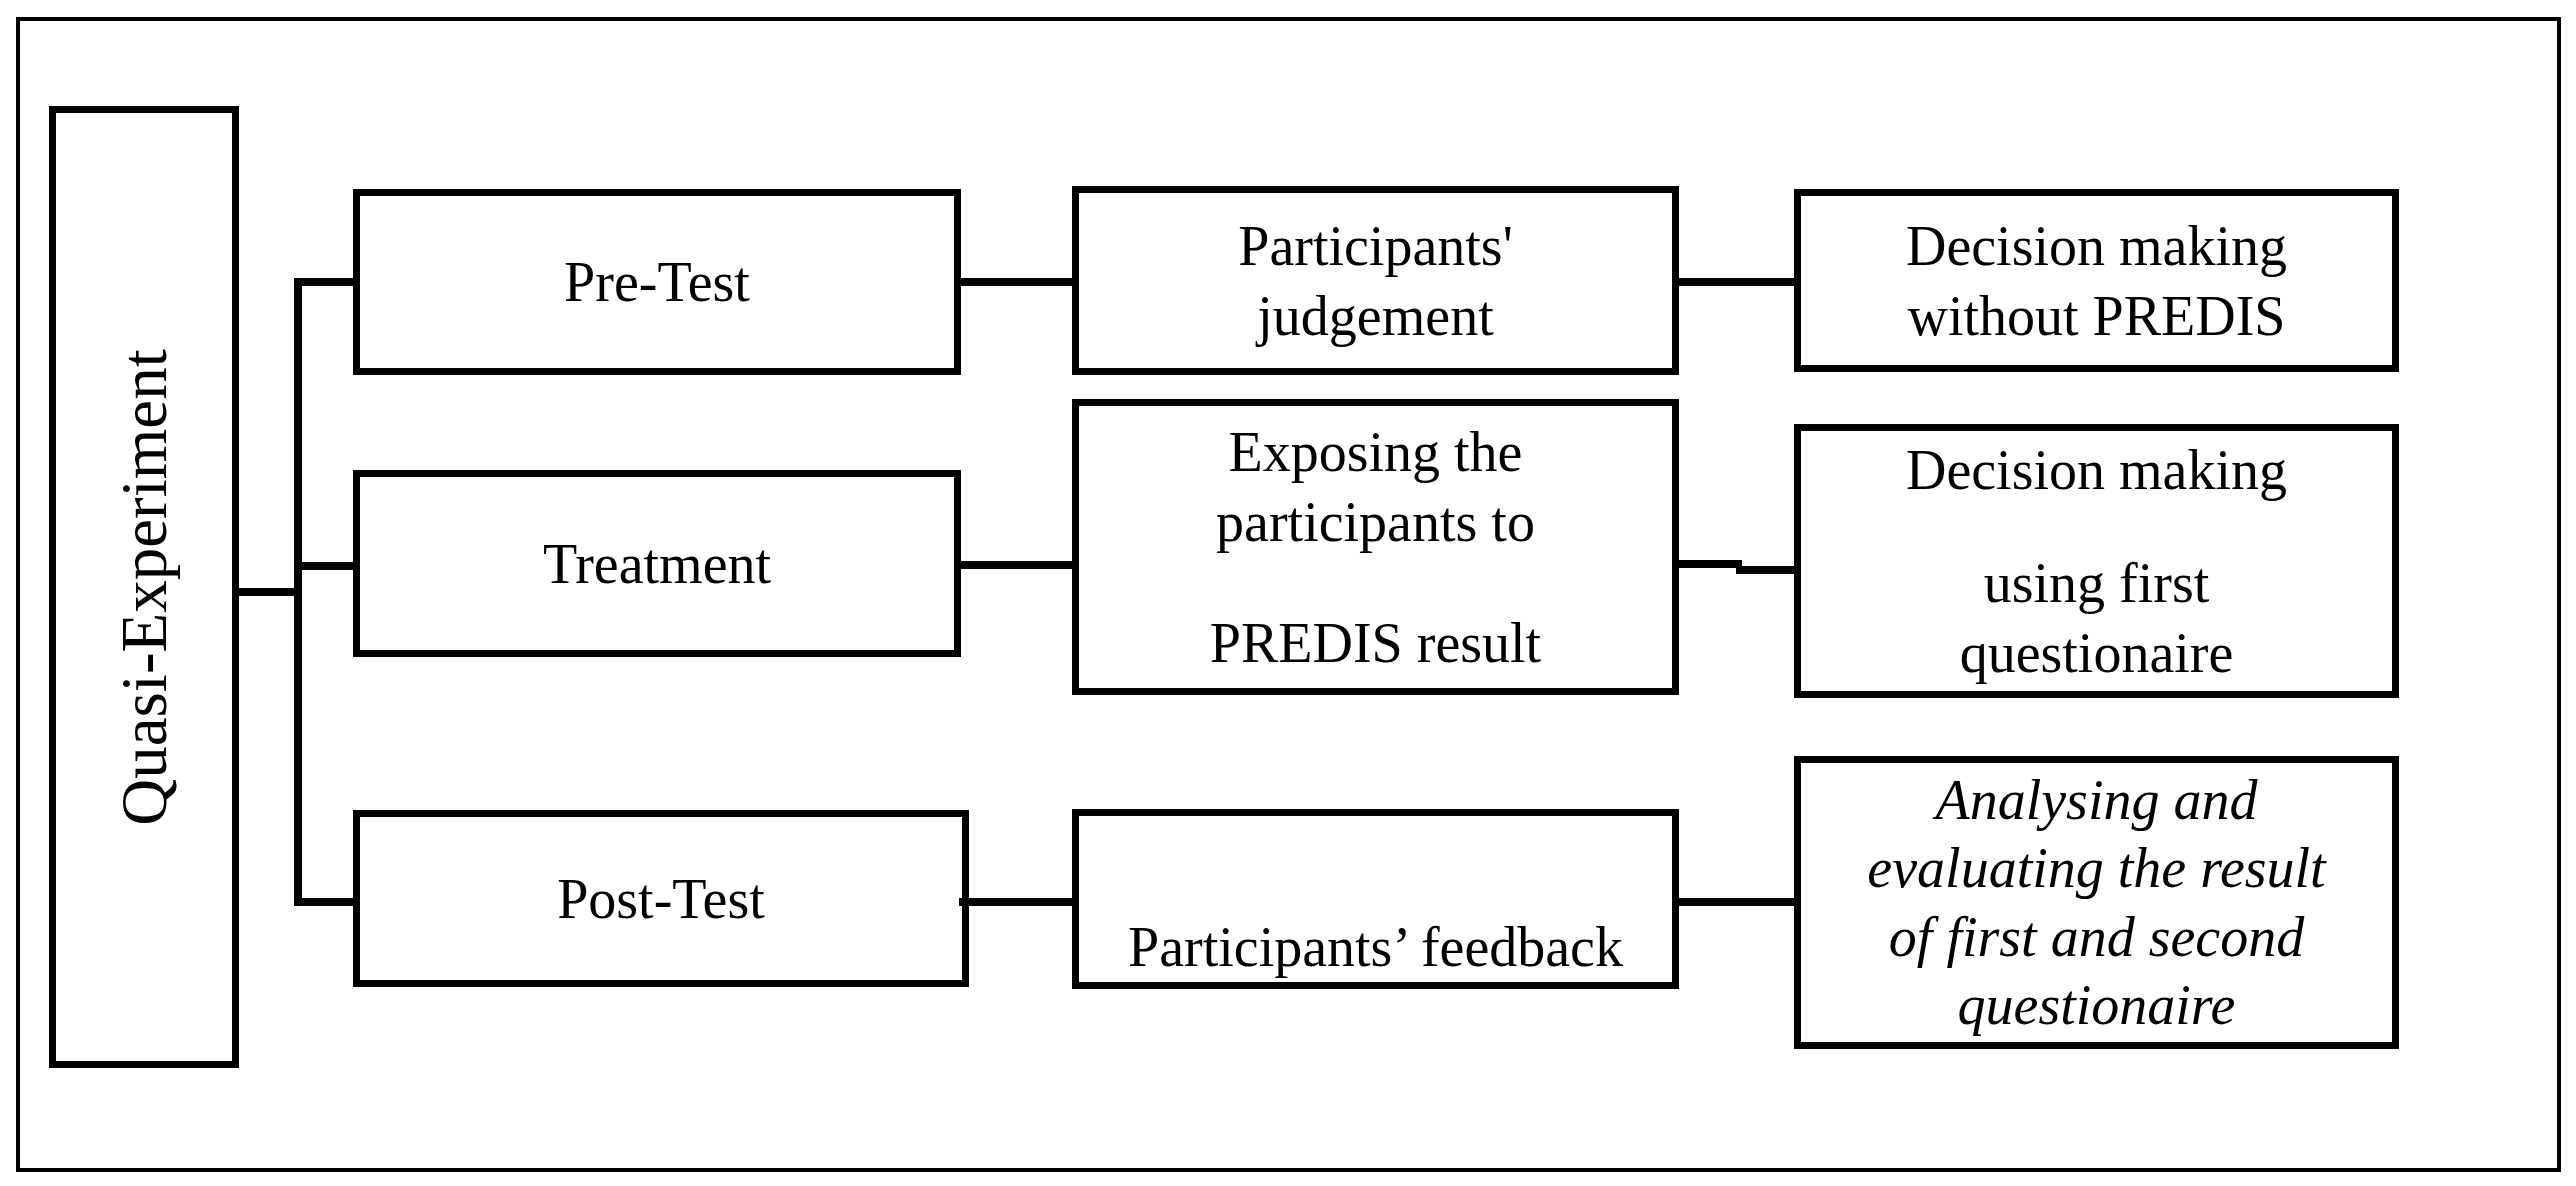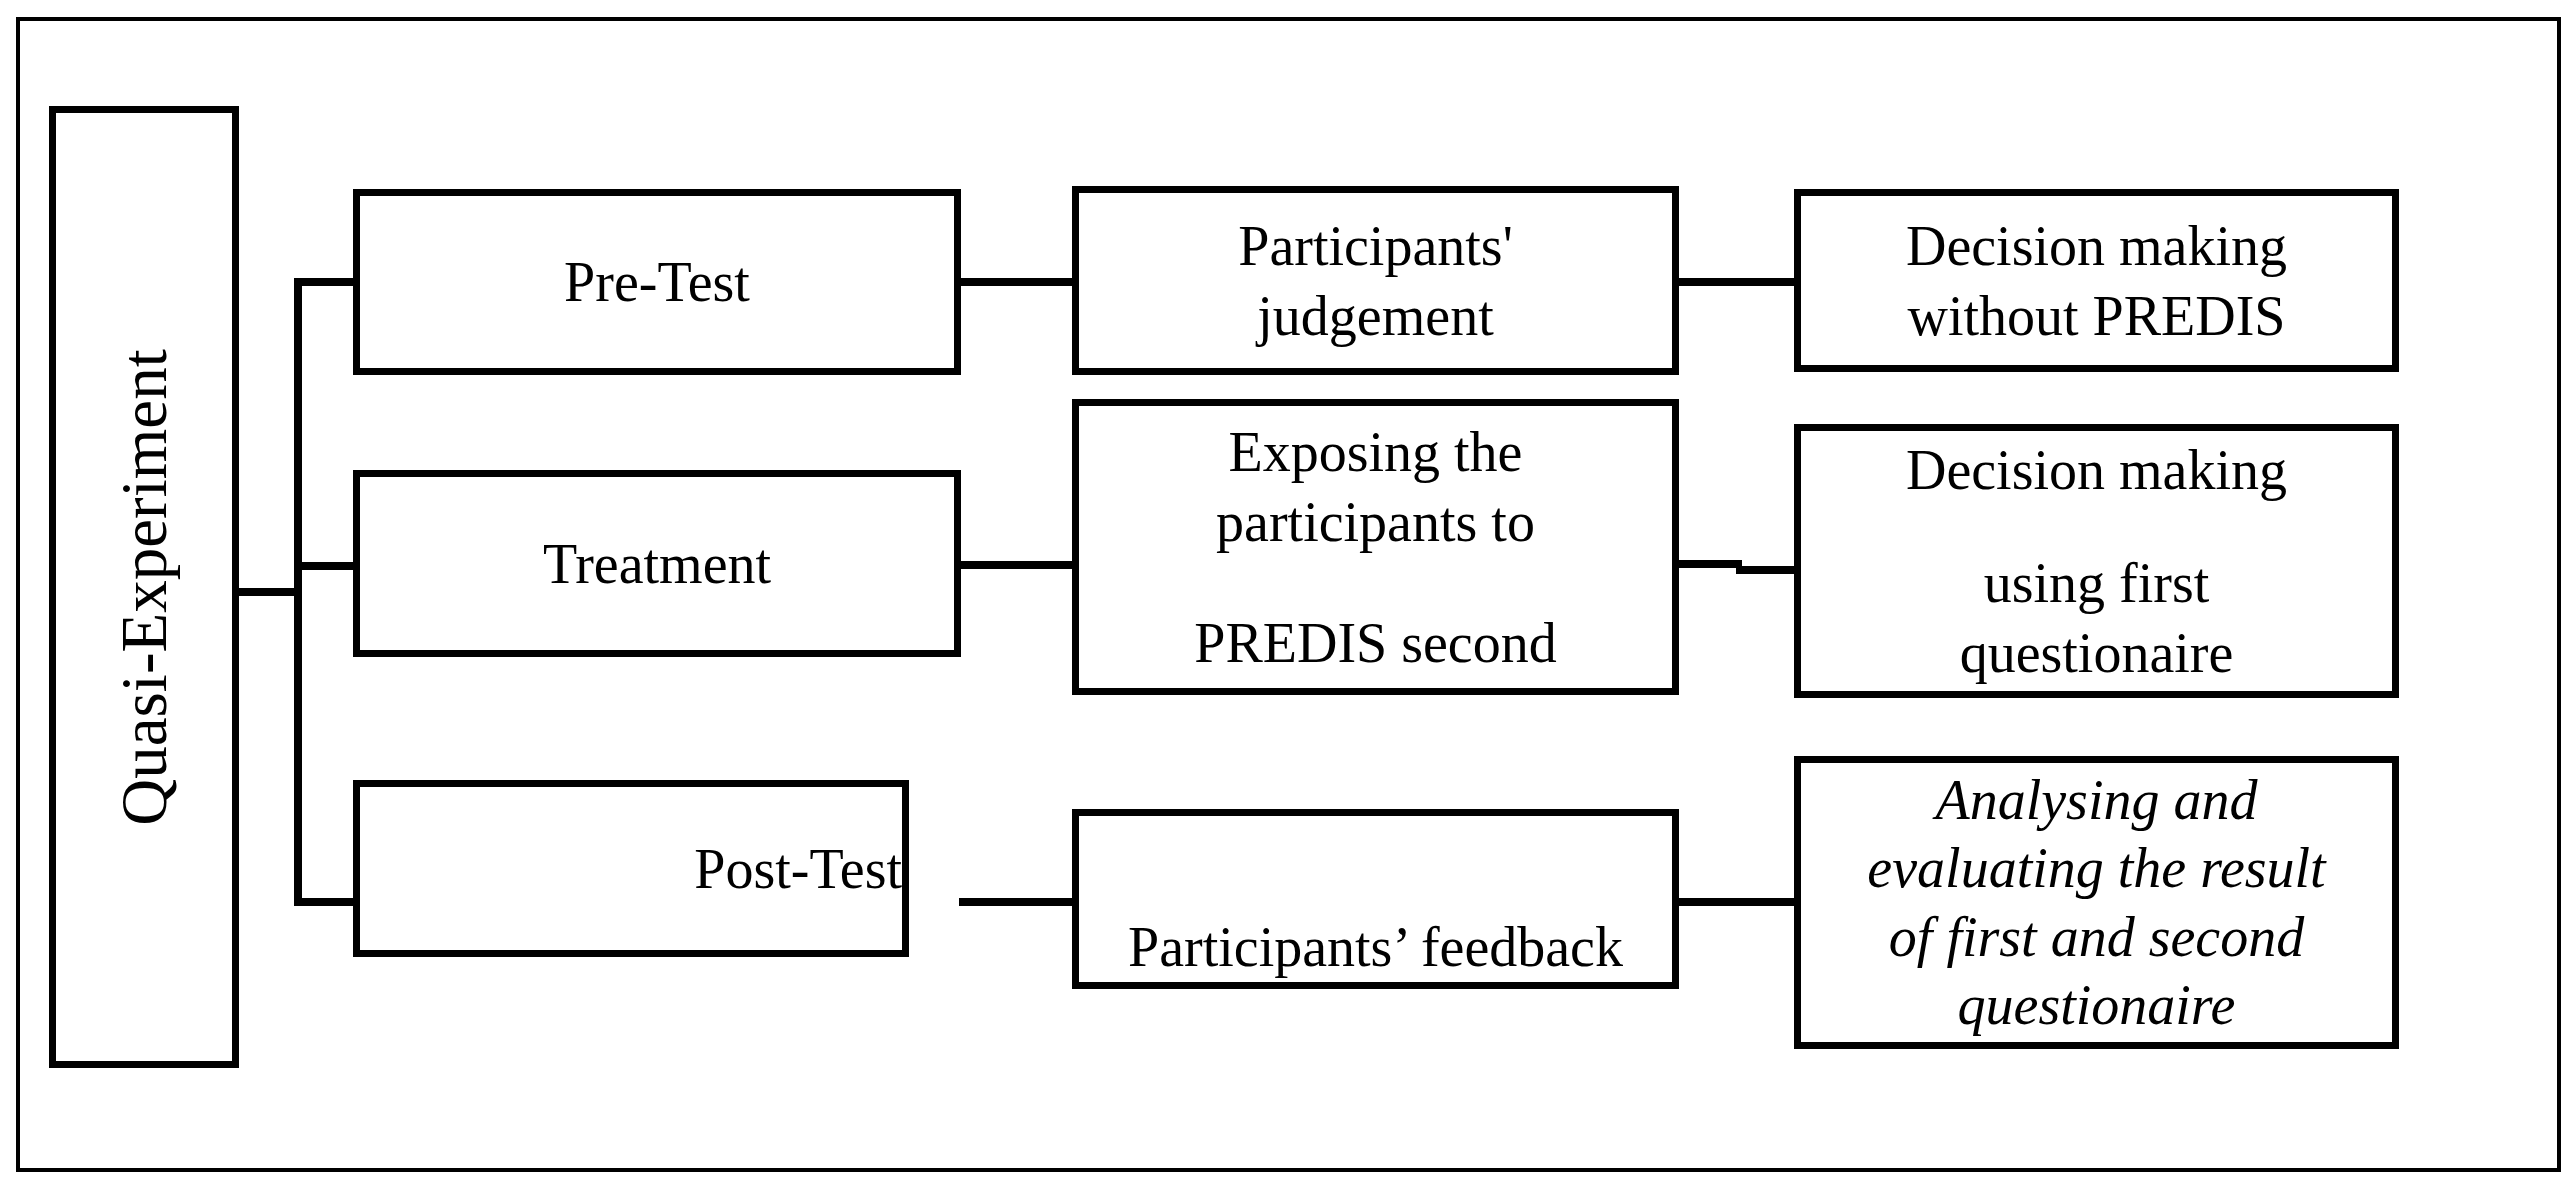--- a/index.html
+++ b/index.html
@@ -16,21 +16,21 @@
     display:flex;align-items:center;justify-content:center;text-align:center;
   }
   .lbl{font-size:56px;line-height:1.25;}
   .ln{display:block;}
   .rot{transform:rotate(-90deg);white-space:nowrap;font-size:65px;}
 
   
   #b-root{left:49px;top:106px;width:190px;height:962px;}
   #b-s1{left:353px;top:189px;width:608px;height:186px;}
   #b-s2{left:353px;top:470px;width:608px;height:187px;}
-  #b-s3{left:353px;top:780px;width:556px;height:177px;justify-content:flex-end;}
+  #b-s3{left:353px;top:810px;width:616px;height:177px;}
   #b-p1{left:1072px;top:186px;width:607px;height:189px;text-align:center;}
   #b-p2{left:1072px;top:399px;width:607px;height:296px;}
   #b-p3{left:1072px;top:809px;width:607px;height:180px;align-items:flex-end;}
   #b-o1{left:1794px;top:189px;width:605px;height:183px;}
   #b-o2{left:1794px;top:424px;width:605px;height:274px;}
   #b-o3{left:1794px;top:756px;width:605px;height:293px;font-style:italic;}
   #b-o3 .lbl{line-height:1.22;}
   #b-p2 .gap{margin-top:51px;}
   #b-o2 .gap{margin-top:43px;}
 
@@ -80,21 +80,21 @@
 
   <div class="box" id="b-s2">
     <div class="lbl">
       <span class="ln">Treatment</span>
     </div>
   </div>
   <div class="box" id="b-p2">
     <div class="lbl">
       <span class="ln">Exposing the</span>
       <span class="ln">participants to</span>
-      <span class="ln gap">PREDIS second</span>
+      <span class="ln gap">PREDIS result</span>
     </div>
   </div>
   <div class="box" id="b-o2">
     <div class="lbl">
       <span class="ln">Decision making</span>
       <span class="ln gap">using first</span>
       <span class="ln">questionaire</span>
     </div>
   </div>
 

